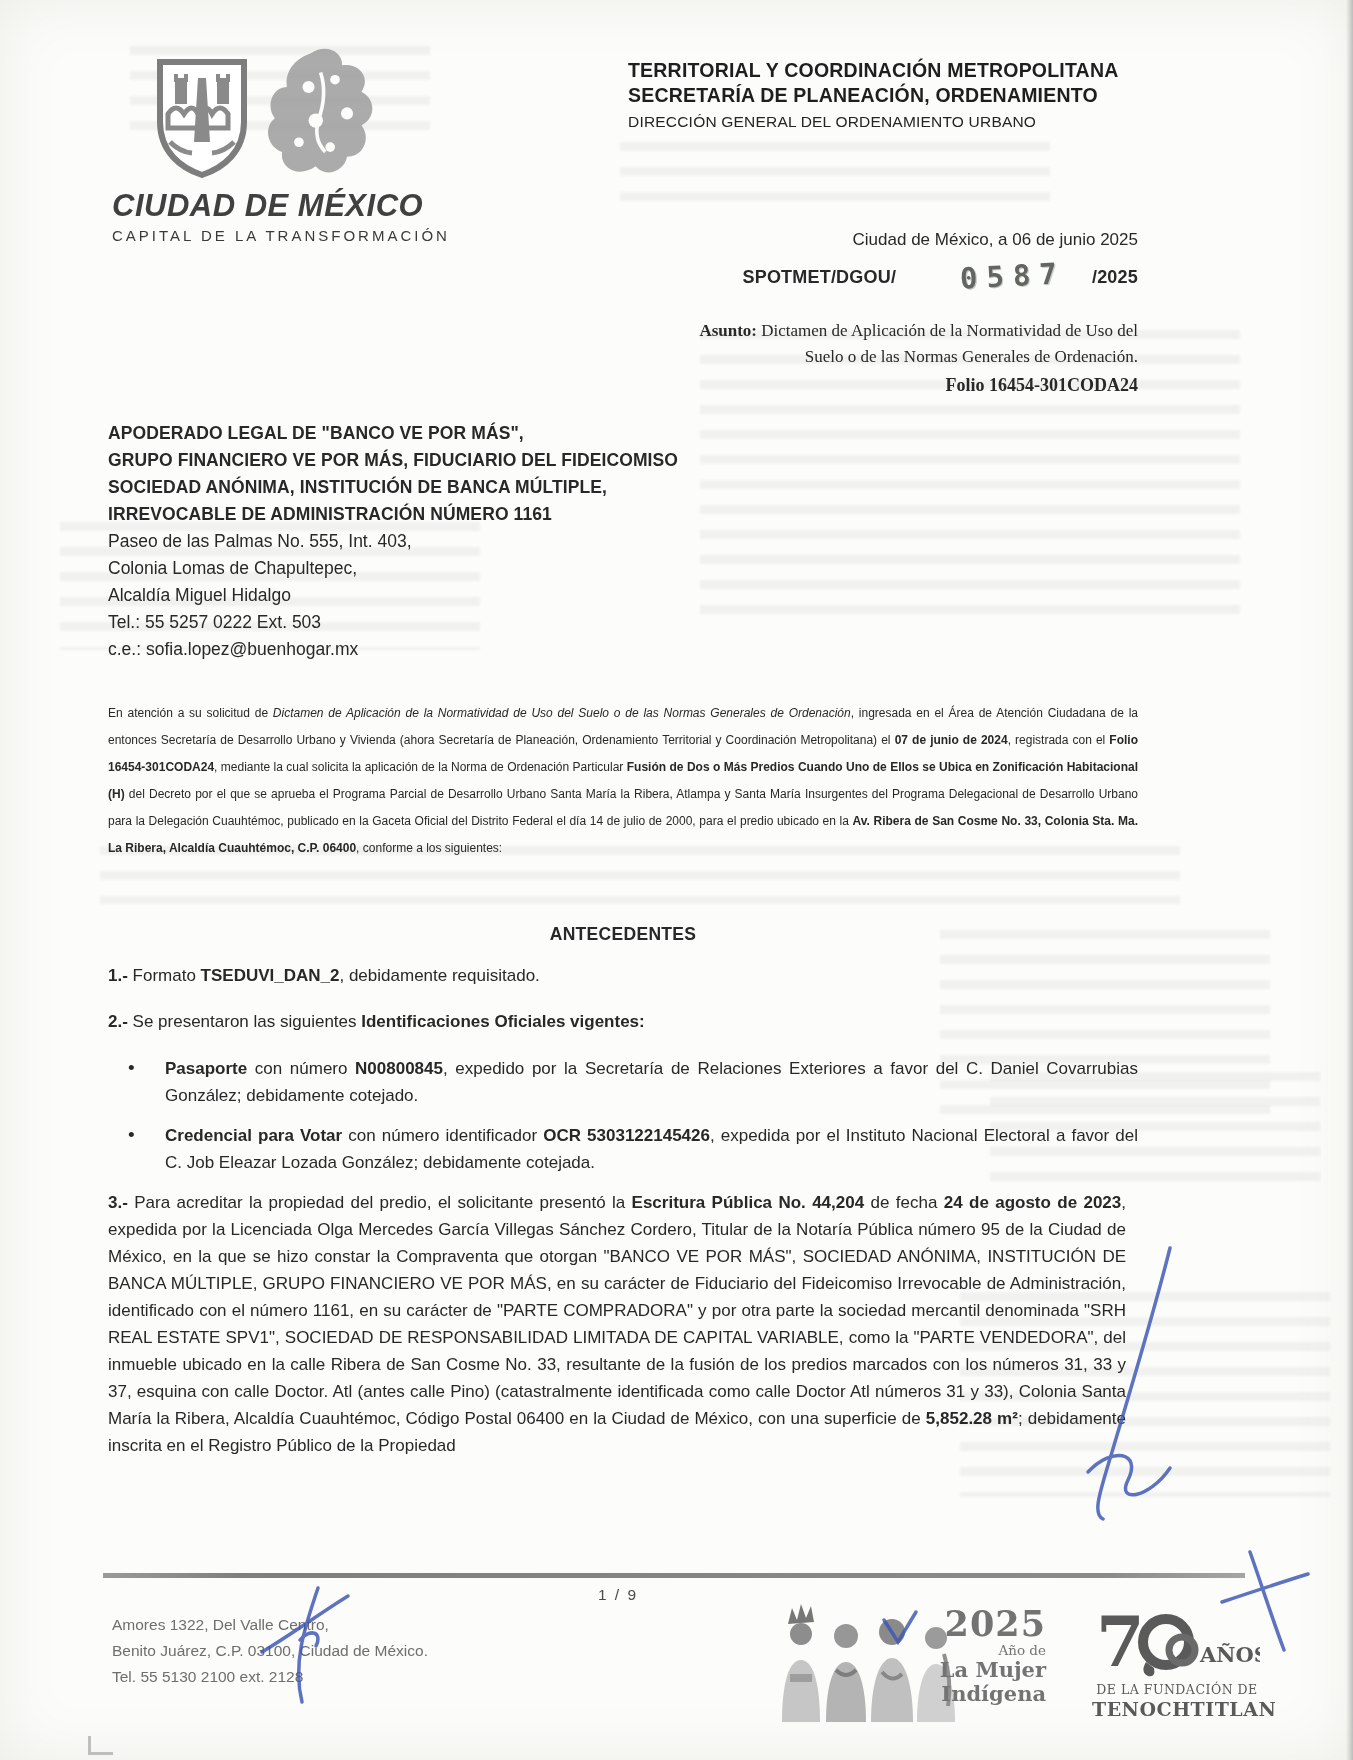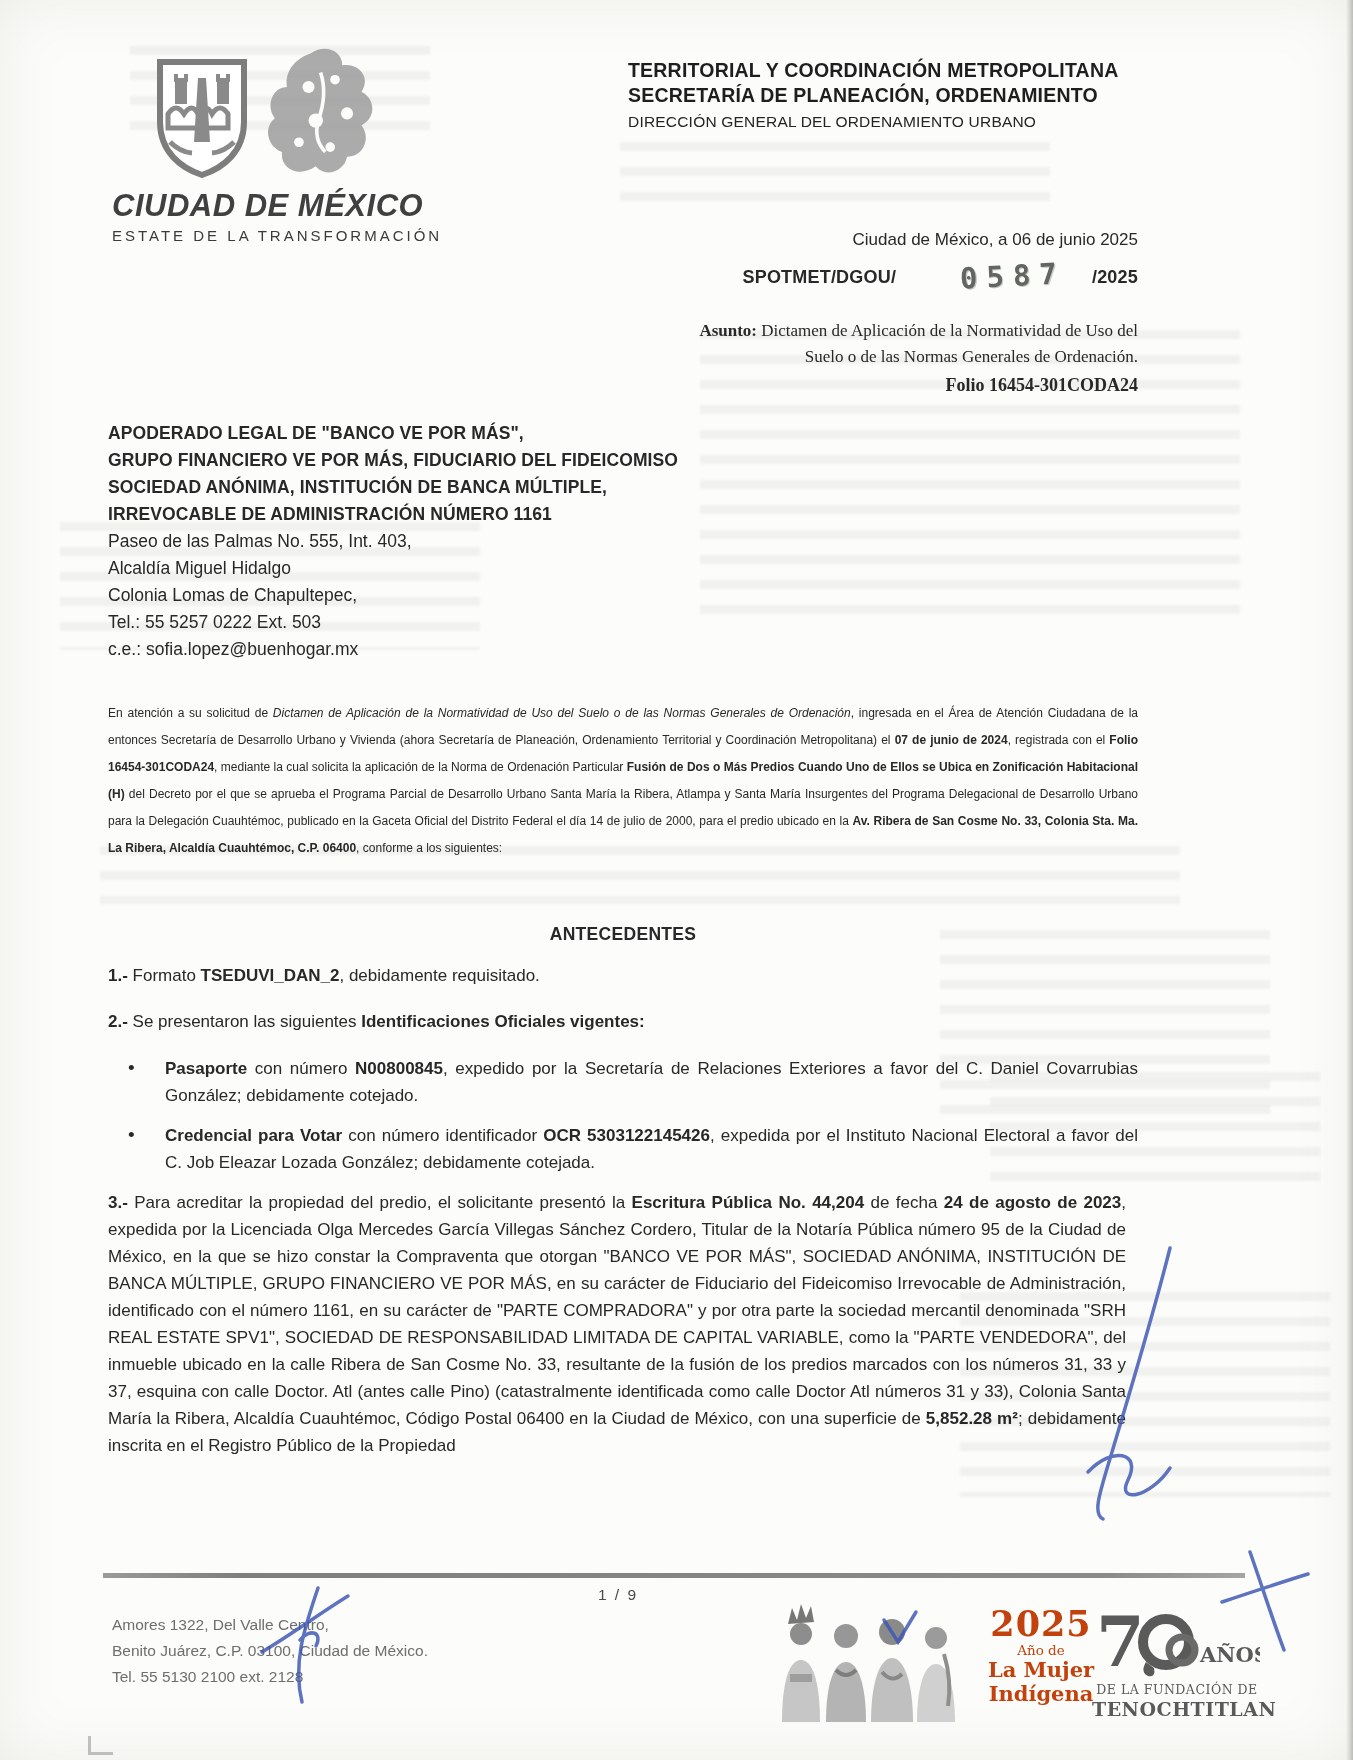--- a/index.html
+++ b/index.html
@@ -50,22 +50,22 @@
   .seg-bold{font-weight:bold;}
   .seg-italic{font-style:italic;}
   
   .footer-rule{position:absolute; left:103px; top:1573px; width:1142px; height:5px;
     background:linear-gradient(90deg,#9a9a98,#7f7f7d 12%,#8b8b89 88%,#a5a5a3);}
   .page-num{position:absolute; left:548px; top:1586px; width:140px; text-align:center;
     font-size:15.5px; color:#4a4a4a; letter-spacing:2px;}
   .footer-address{position:absolute; left:112px; top:1612px; font-size:15.5px;
     line-height:26px; color:#6e6e6e;}
   .footer-women{position:absolute; left:768px; top:1596px;}
-  .footer-2025{position:absolute; left:982px; top:1606px; width:118px; text-align:center;
-    color:#c2410c; font-family:"DejaVu Serif", serif;}
+  .footer-2025{position:absolute; left:928px; top:1606px; width:118px; text-align:right;
+    color:#737373; font-family:"DejaVu Serif", serif;}
   .f-year{font-size:35px; font-weight:bold; line-height:36px; letter-spacing:1px;}
   .f-anode{font-size:13.5px; line-height:16px;}
   .f-mujer{font-size:21px; font-weight:bold; line-height:24px;}
   .footer-tenoch{position:absolute; left:1092px; top:1600px; width:170px; text-align:center; color:#5a5a5a;}
   .t-lines{font-family:"DejaVu Serif", serif;}
   .t-fund{font-size:12.5px; letter-spacing:.5px; line-height:16px;}
   .t-name{font-size:19px; font-weight:bold; line-height:22px; letter-spacing:.5px;}
   
   .ghost{position:absolute; pointer-events:none; opacity:.5; filter:blur(1.3px);
     background-image:repeating-linear-gradient(180deg,
@@ -107,21 +107,21 @@
         <circle cx="38" cy="34" r="5" fill="#fcfcfa"></circle>
         <circle cx="60" cy="28" r="4" fill="#fcfcfa"></circle>
         <circle cx="70" cy="56" r="5" fill="#fcfcfa"></circle>
         <circle cx="44" cy="62" r="6" fill="#fcfcfa"></circle>
         <circle cx="30" cy="80" r="4" fill="#fcfcfa"></circle>
         <circle cx="56" cy="84" r="4" fill="#fcfcfa"></circle>
         <path d="M48,22 q6,18 -2,40 q-4,16 6,26" fill="none" stroke="#fcfcfa" stroke-width="3"></path>
       </svg>
     </div>
     <div class="logo-title">CIUDAD DE MÉXICO</div>
-    <div class="logo-sub">ESTATE DE LA TRANSFORMACIÓN</div>
+    <div class="logo-sub">CAPITAL DE LA TRANSFORMACIÓN</div>
   </div>
 
   <div class="header-right">
     <div class="hr-bold">TERRITORIAL Y COORDINACIÓN METROPOLITANA</div>
     <div class="hr-bold">SECRETARÍA DE PLANEACIÓN, ORDENAMIENTO</div>
     <div class="hr-dir">DIRECCIÓN GENERAL DEL ORDENAMIENTO URBANO</div>
   </div>
 
   <div class="right-col">
     <div class="date-line">Ciudad de México, a 06 de junio 2025</div>
@@ -134,22 +134,22 @@
       <div class="folio">Folio 16454-301CODA24</div>
     </div>
   </div>
 
   <div class="addressee">
     <div class="a-bold">APODERADO LEGAL DE "BANCO VE POR MÁS",</div>
     <div class="a-bold">GRUPO FINANCIERO VE POR MÁS, FIDUCIARIO DEL FIDEICOMISO</div>
     <div class="a-bold">SOCIEDAD ANÓNIMA, INSTITUCIÓN DE BANCA MÚLTIPLE,</div>
     <div class="a-bold">IRREVOCABLE DE ADMINISTRACIÓN NÚMERO 1161</div>
     <div class="a-reg">Paseo de las Palmas No. 555, Int. 403,</div>
+    <div class="a-reg">Colonia Lomas de Chapultepec,</div>
     <div class="a-reg">Alcaldía Miguel Hidalgo</div>
-    <div class="a-reg">Colonia Lomas de Chapultepec,</div>
     <div class="a-reg">Tel.: 55 5257 0222 Ext. 503</div>
     <div class="a-reg">c.e.: sofia.lopez@buenhogar.mx</div>
   </div>
 
   <p class="intro-para"><span>En atención a su solicitud de </span><span class="seg-italic">Dictamen de Aplicación de la Normatividad de Uso del Suelo o de las Normas Generales de Ordenación</span><span>, ingresada en el Área de Atención Ciudadana de la entonces Secretaría de Desarrollo Urbano y Vivienda (ahora Secretaría de Planeación, Ordenamiento Territorial y Coordinación Metropolitana) el </span><span class="seg-bold">07 de junio de 2024</span><span>, registrada con el </span><span class="seg-bold">Folio 16454-301CODA24</span><span>, mediante la cual solicita la aplicación de la Norma de Ordenación Particular </span><span class="seg-bold">Fusión de Dos o Más Predios Cuando Uno de Ellos se Ubica en Zonificación Habitacional (H)</span><span> del Decreto por el que se aprueba el Programa Parcial de Desarrollo Urbano Santa María la Ribera, Atlampa y Santa María Insurgentes del Programa Delegacional de Desarrollo Urbano para la Delegación Cuauhtémoc, publicado en la Gaceta Oficial del Distrito Federal el día 14 de julio de 2000, para el predio ubicado en la </span><span class="seg-bold">Av. Ribera de San Cosme No. 33, Colonia Sta. Ma. La Ribera, Alcaldía Cuauhtémoc, C.P. 06400</span><span>, conforme a los siguientes:</span></p>
 
   <div class="ant-title">ANTECEDENTES</div>
 
   <div class="body-items">
     <p style="margin-bottom:19px;"><span class="seg-bold">1.- </span><span>Formato </span><span class="seg-bold">TSEDUVI_DAN_2</span><span>, debidamente requisitado.</span></p>

